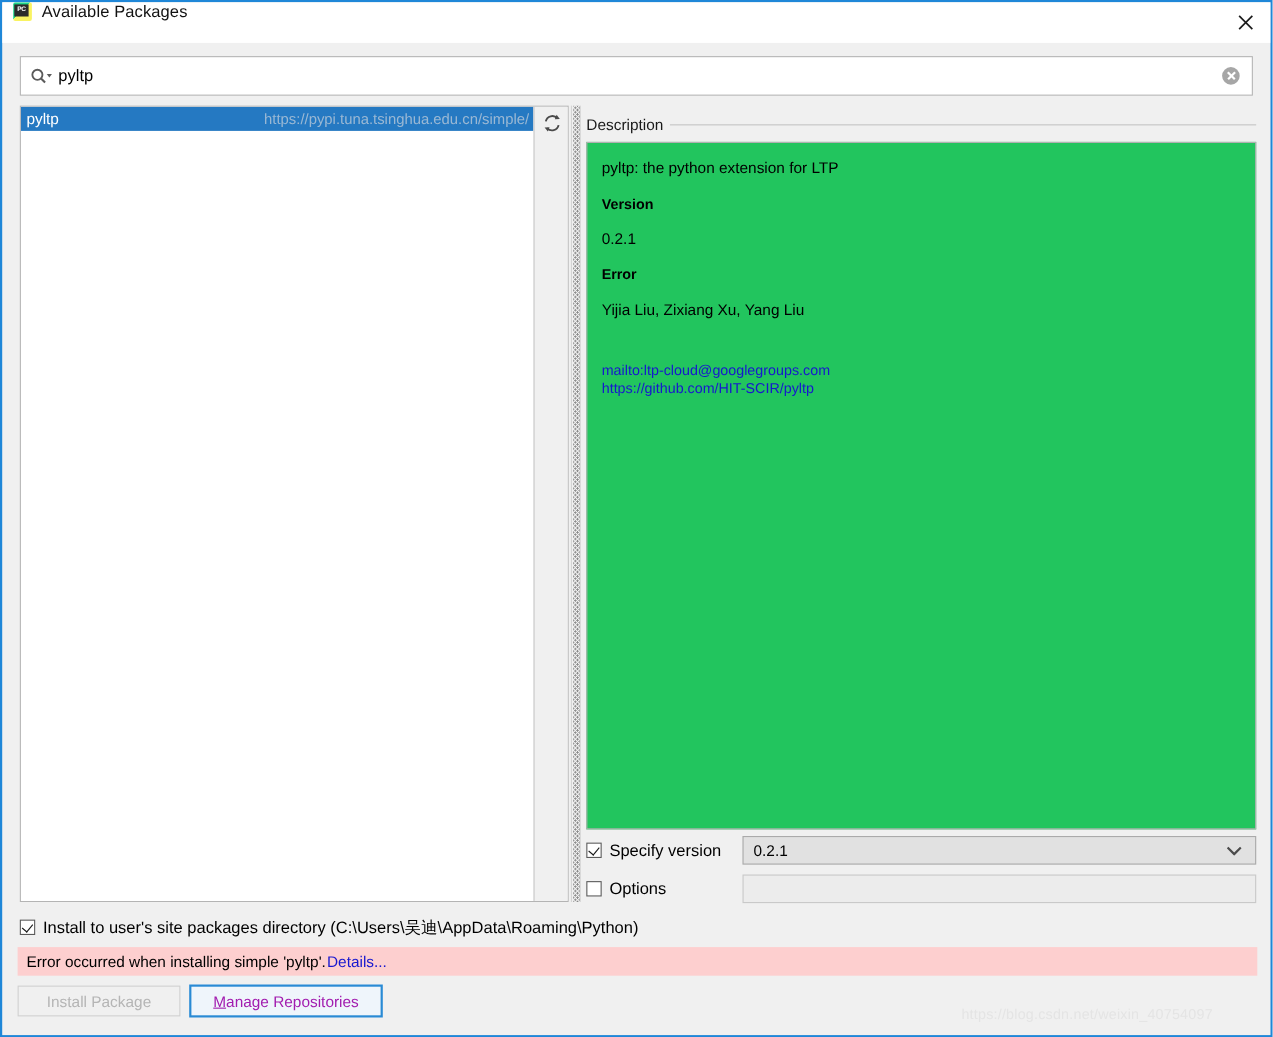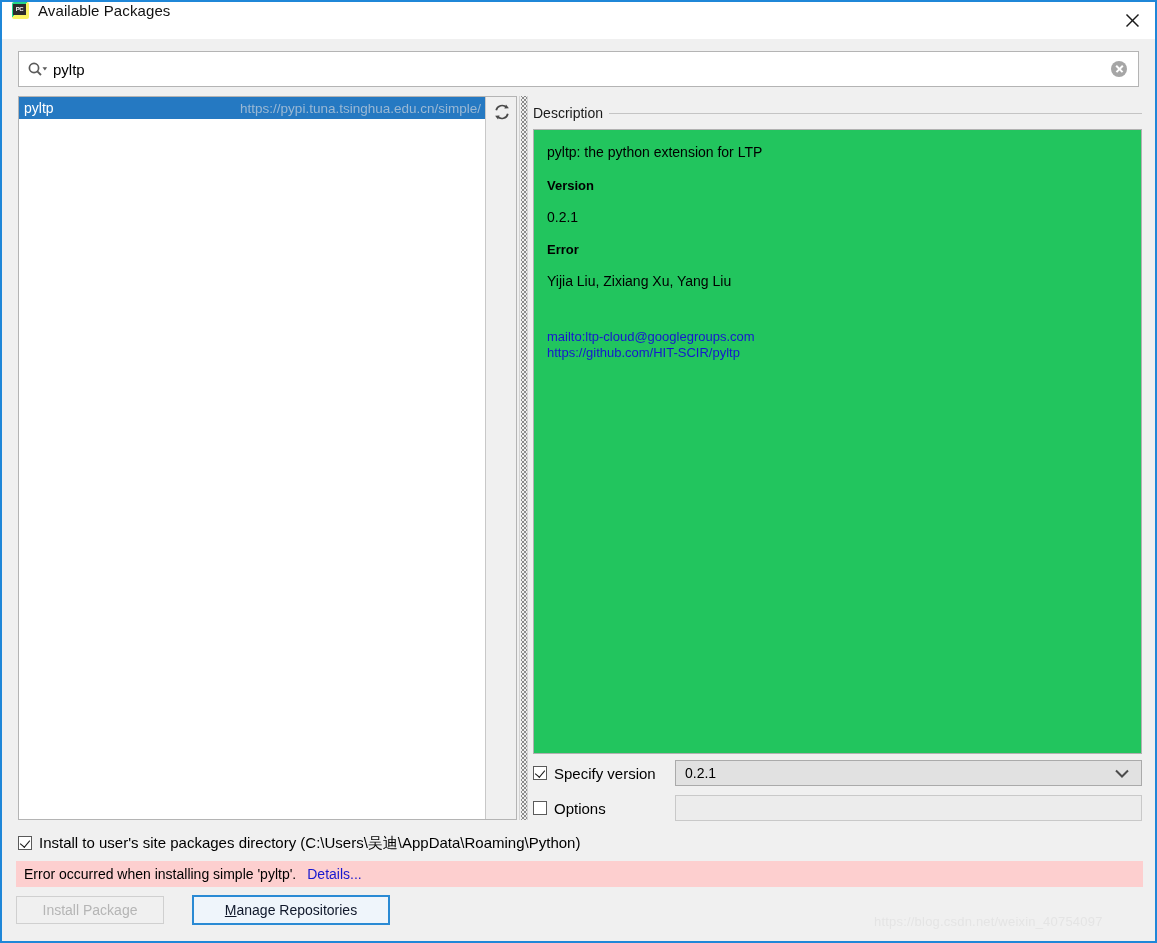--- a/index.html
+++ b/index.html
@@ -284,42 +284,42 @@
     position: absolute;
     left: 14px; top: 859px;
     width: 1127px; height: 26px;
     background: #fdcfcf;
     display: flex; align-items: center;
     padding-left: 8px;
   }
   #error-text { font-size: 14px; color: #000; }
   #error-details {
     font-size: 14px; color: #1717cf;
-    margin-left: 11px; text-decoration: none; cursor: pointer;
+    margin-left: 1px; text-decoration: none; cursor: pointer;
   }
 
   
   #btn-install {
     position: absolute;
     left: 14px; top: 894px;
     width: 148px; height: 28px;
     background: #f0f0f0;
     border: 1px solid #d0d0d0;
     color: #b5b5b5;
     font-size: 14px;
     font-family: "Liberation Sans", sans-serif;
     cursor: default;
   }
   #btn-manage {
     position: absolute;
-    left: 190px; top: 893px;
-    width: 198px; height: 30px;
+    left: 170px; top: 893px;
+    width: 176px; height: 30px;
     background: #eff5fb;
     border: 2px solid #2a8ad4;
-    color: #0f172a;
+    color: #a21caf;
     font-size: 14px;
     font-family: "Liberation Sans", sans-serif;
     cursor: pointer;
   }
   #btn-manage .mnem { text-decoration: underline; }
 
   
   #watermark {
     position: absolute;
     left: 872px; top: 912px;

